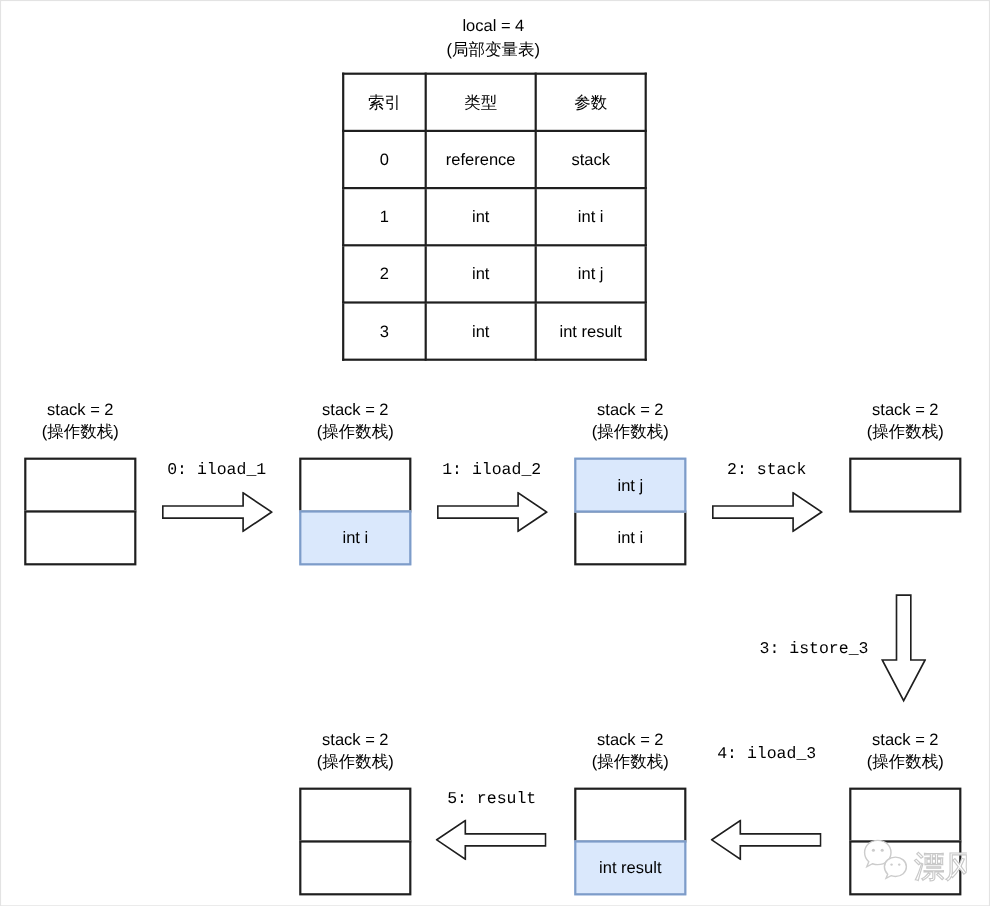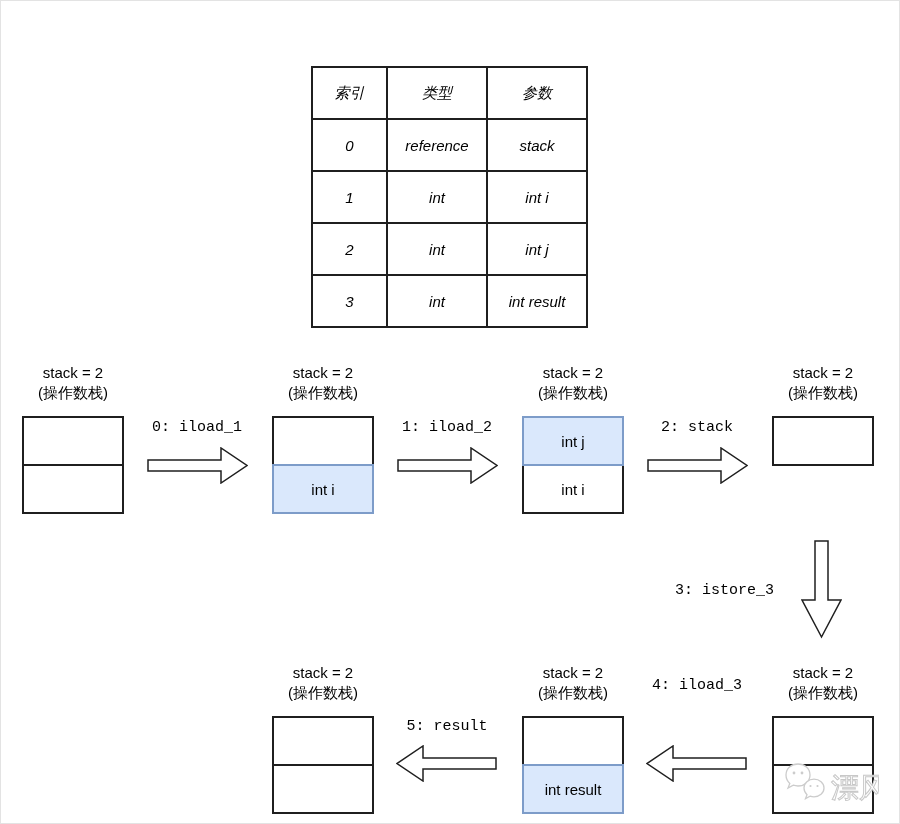--- a/index.html
+++ b/index.html
@@ -13,21 +13,21 @@
   .tbl-title {
     position:absolute; left:310px; top:12px; width:275px;
     text-align:center; font-size:15px; line-height:22px; white-space:nowrap;
   }
   table.lvt {
     position:absolute; left:310px; top:65px;
     border-collapse:collapse; table-layout:fixed;
   }
   table.lvt td {
     border:2px solid #1f1f1f; height:50px; padding:0;
-    text-align:center; vertical-align:middle; font-size:15px;font-style:italic;
+    text-align:center; vertical-align:middle; font-size:15px;
   }
   
   .stack { position:absolute; width:102px; }
   .stack-title {
     text-align:center; font-size:15px; line-height:20px; height:40px;
     margin-bottom:13px; white-space:nowrap;
   }
   .cell {
     box-sizing:border-box; width:102px; height:50px;
     border:2px solid #1f1f1f; background:#ffffff;
@@ -38,29 +38,33 @@
   .cell.highlight {
     background:#dae8fc; border-color:#7d9cc9; position:relative; z-index:1;
   }
   
   .arrow { position:absolute; }
   .arrow polygon { fill:#ffffff; stroke:#1f1f1f; stroke-width:1.5; }
   .arrow-label {
     position:absolute; width:130px; font-size:15px; line-height:18px;
     text-align:center; white-space:nowrap;font-family:Liberation Mono, monospace;
   }
-  .arrow-label.right-align { text-align:left; }
+  .arrow-label.right-align { text-align:center; }
   
   .watermark { position:absolute; left:782px; top:760px; }
 </style>
 </head>
 <body>
 
 <div class="canvas">
 
+  <div class="tbl-title">
+    <div>local = 4</div>
+    <div>(局部变量表)</div>
+  </div>
 
   <table class="lvt">
     <colgroup>
         <col style="width:75px">
         <col style="width:100px">
         <col style="width:100px">
       </colgroup>
     <tbody>
       <tr>
         <td>索引</td>

